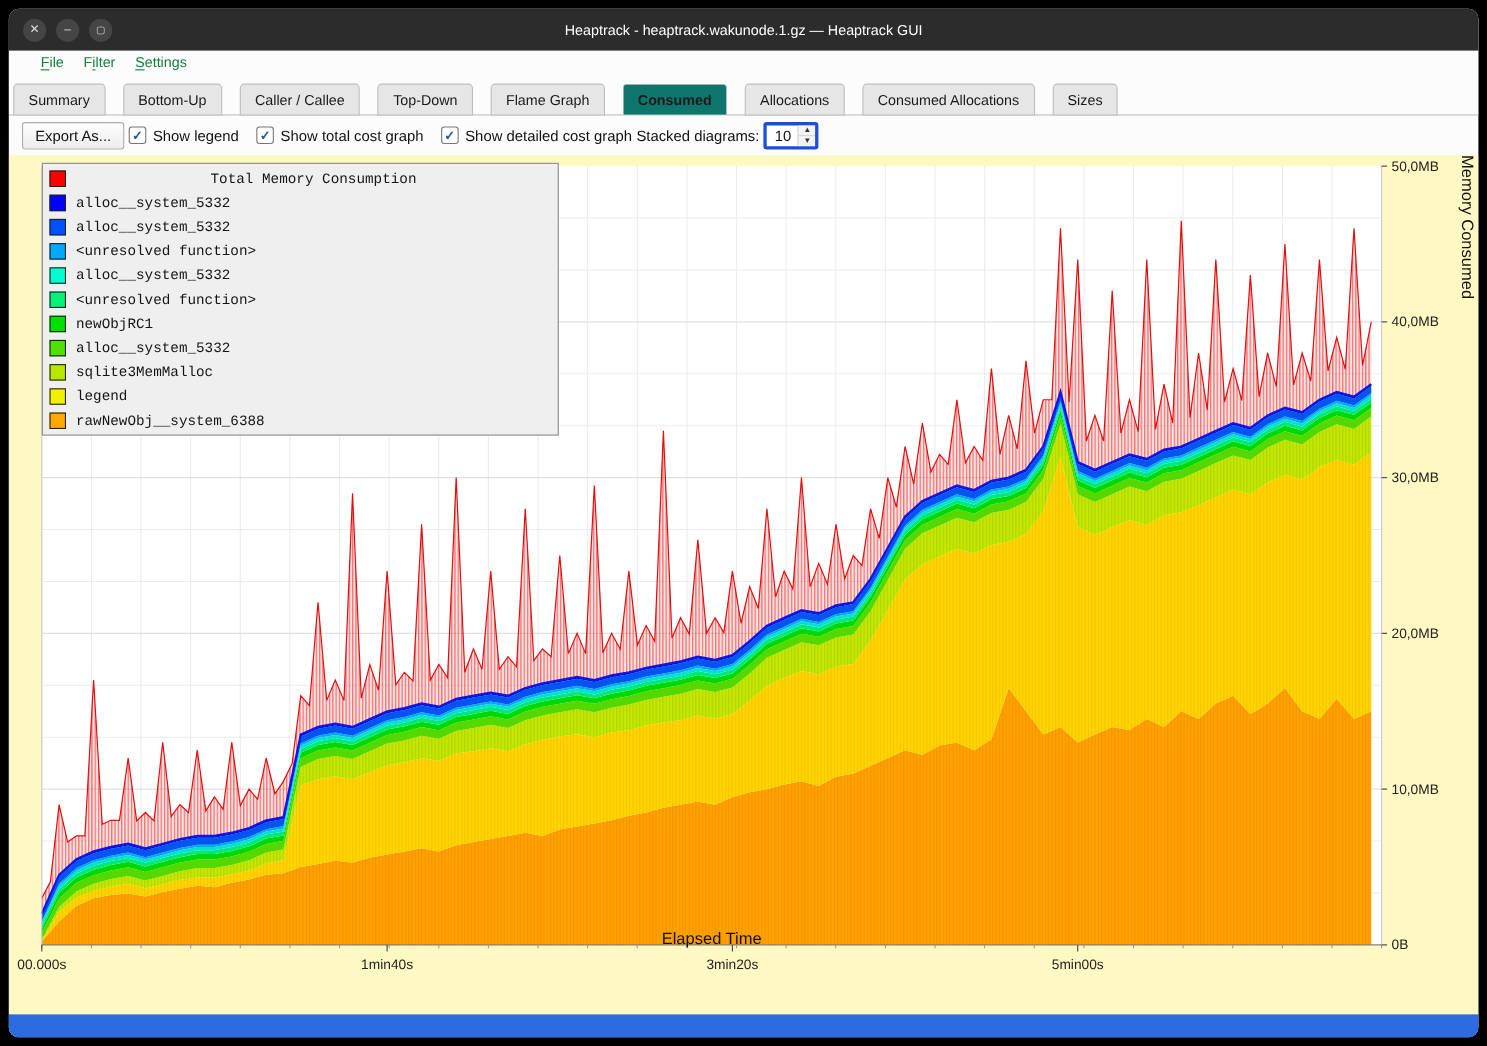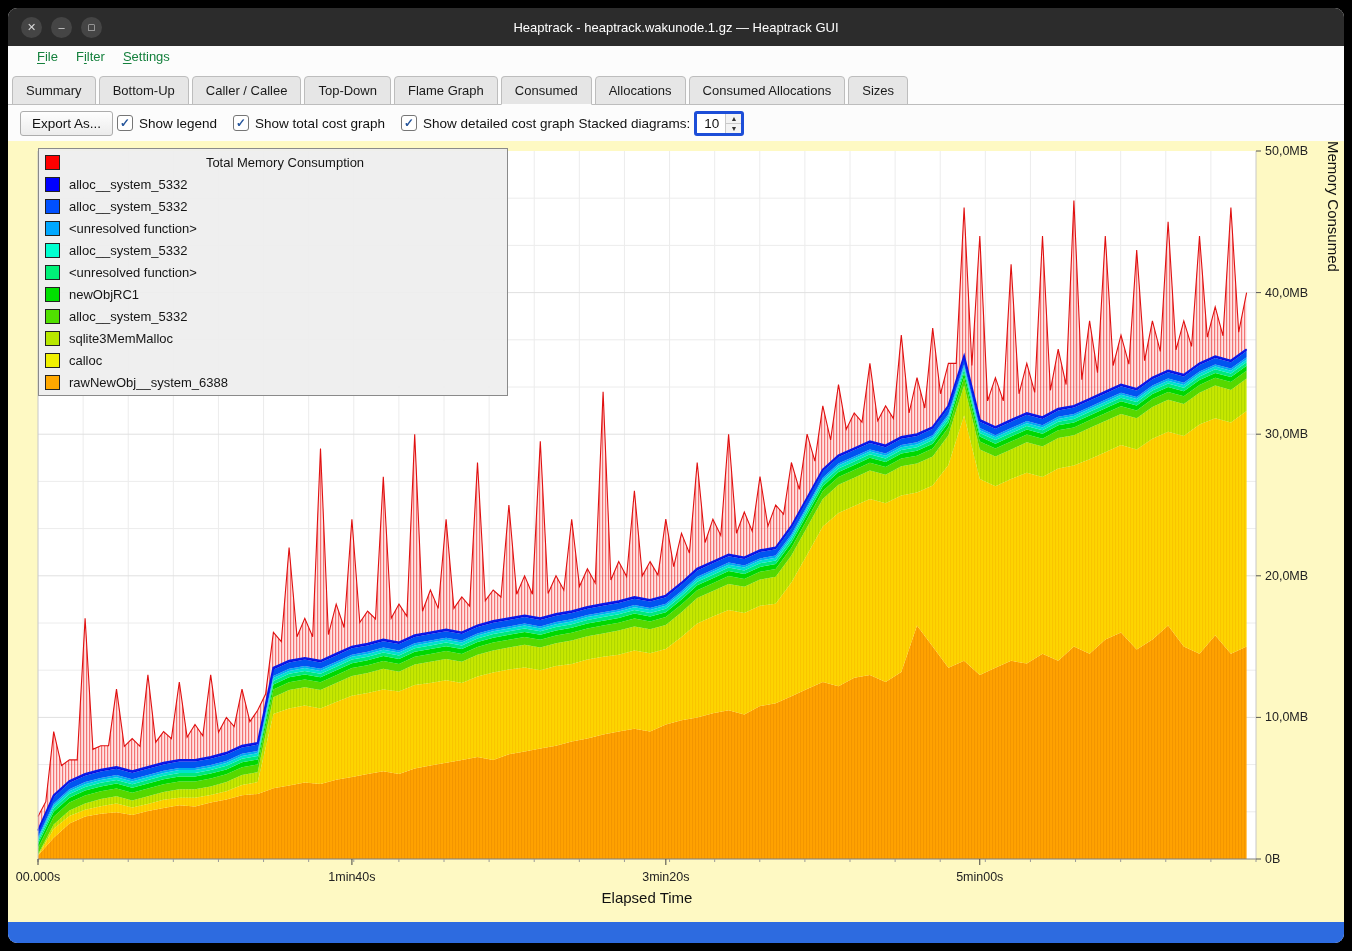--- a/index.html
+++ b/index.html
@@ -16,46 +16,46 @@
   .titlebar .title{position:absolute;left:0;right:0;text-align:center;color:#fff;font-size:13px;font-weight:normal}
   
   .menubar{height:27px;display:flex;align-items:flex-start;padding-left:20px;background:#fcfcfc;
     flex:none;font-size:13px;color:#15803d}
   .menu-item{padding:3px 9px;border-radius:3px;cursor:default}
   .menu-item u{text-underline-offset:2px}
   
   .tabbar{height:32px;display:flex;align-items:flex-end;padding:3px 0 0 4px;
     border-bottom:1px solid #bdbdbd;background:#fcfcfc;flex:none}
   .tab{font-size:13px;padding:6px 13px;background:#e6e6e6;border:1px solid #bdbdbd;
-    border-radius:4px 4px 0 0;margin-right:3px;margin-bottom:-1px;color:#1a1a1a;cursor:default;white-space:nowrap}
-  .tab.active{background:#e5e5e5;border-bottom-color:#fcfcfc;font-weight:normal}
+    border-radius:4px 4px 0 0;margin-right:16px;margin-bottom:-1px;color:#1a1a1a;cursor:default;white-space:nowrap}
+  .tab.active{background:#0f766e;border-bottom-color:#fcfcfc;font-weight:bold}
   
   .toolbar{height:36px;display:flex;align-items:center;gap:4px;padding:0 12px;flex:none;font-size:13.5px;color:#111}
   .btn{font:inherit;padding:4px 11px;border:1px solid #adadad;border-radius:3px;
     background:linear-gradient(#fefefe,#ececec);color:#111;cursor:default}
   .cbwrap{display:flex;gap:16px;align-items:center}
   .cb{display:flex;align-items:center;gap:6px;cursor:default}
   .cb .box{width:16px;height:16px;border:1px solid #767676;border-radius:3px;background:#fff;
     display:flex;align-items:center;justify-content:center;font-size:12px;font-weight:bold;color:#27569c}
   .spin{display:flex;border:3px solid #1d4ed8;border-radius:3px;background:#fff;height:25px;align-items:stretch;overflow:hidden}
   .spin .val{width:28px;display:flex;align-items:center;padding-left:7px;font-size:13.5px}
   .spin .arrows{display:flex;flex-direction:column;border-left:1px solid #c9c9c9;width:16px}
   .spin .arrows span{flex:1;display:flex;align-items:center;justify-content:center;
     font-size:7px;color:#333;background:#f3f3f3;cursor:default}
   .spin .arrows span:first-child{border-bottom:1px solid #c9c9c9}
   
   .chart-area{position:relative;flex:1;background:#fef9c3}
   .chart-area svg{position:absolute;left:0;top:0}
   svg text{font-family:"Liberation Sans",sans-serif}
   .legend{position:absolute;left:30px;top:7px;width:470px;background:rgba(238,238,238,0.93);
-    border:1px solid #8a8a8a;padding:2px 0;font-family:Liberation Sans, sans-serif;font-size:13px;color:#151515}
+    border:1px solid #8a8a8a;padding:2px 0;font-family:Liberation Mono, monospace;font-size:13px;color:#151515}
   .lg-row{display:flex;align-items:center;height:22px;padding:0 6px;gap:9px}
   .lg-swatch{width:15px;height:15px;border:1px solid #222;flex:none}
   .lg-row.title .lg-label{flex:1;text-align:center}
-  .x-axis-title{position:absolute;left:0;top:748px;width:1278px;text-align:center;font-size:15px;color:#111}
+  .x-axis-title{position:absolute;left:0;top:704px;width:1278px;text-align:center;font-size:15px;color:#111}
   .y-axis-title{position:absolute;right:2px;top:0;height:745px;display:flex;align-items:center;
     writing-mode:vertical-rl;font-size:15px;color:#111}
   .bottom-strip{height:21px;flex:none;background:#2d6be0}
 </style>
 </head>
 <body>
 
 <div class="window">
   <div class="titlebar">
     <div class="win-controls">
@@ -268,21 +268,21 @@
         <div class="lg-row">
           <span class="lg-swatch" style="background: rgb(80, 224, 0);"></span>
           <span class="lg-label">alloc__system_5332</span>
         </div>
         <div class="lg-row">
           <span class="lg-swatch" style="background: rgb(184, 232, 0);"></span>
           <span class="lg-label">sqlite3MemMalloc</span>
         </div>
         <div class="lg-row">
           <span class="lg-swatch" style="background: rgb(240, 240, 0);"></span>
-          <span class="lg-label">calloc</span>
+          <span class="lg-label">legend</span>
         </div>
         <div class="lg-row">
           <span class="lg-swatch" style="background: rgb(255, 168, 0);"></span>
           <span class="lg-label">rawNewObj__system_6388</span>
         </div>
       </div>
     <div class="x-axis-title">Elapsed Time</div>
     <div class="y-axis-title">Memory Consumed</div>
   </div>
 

